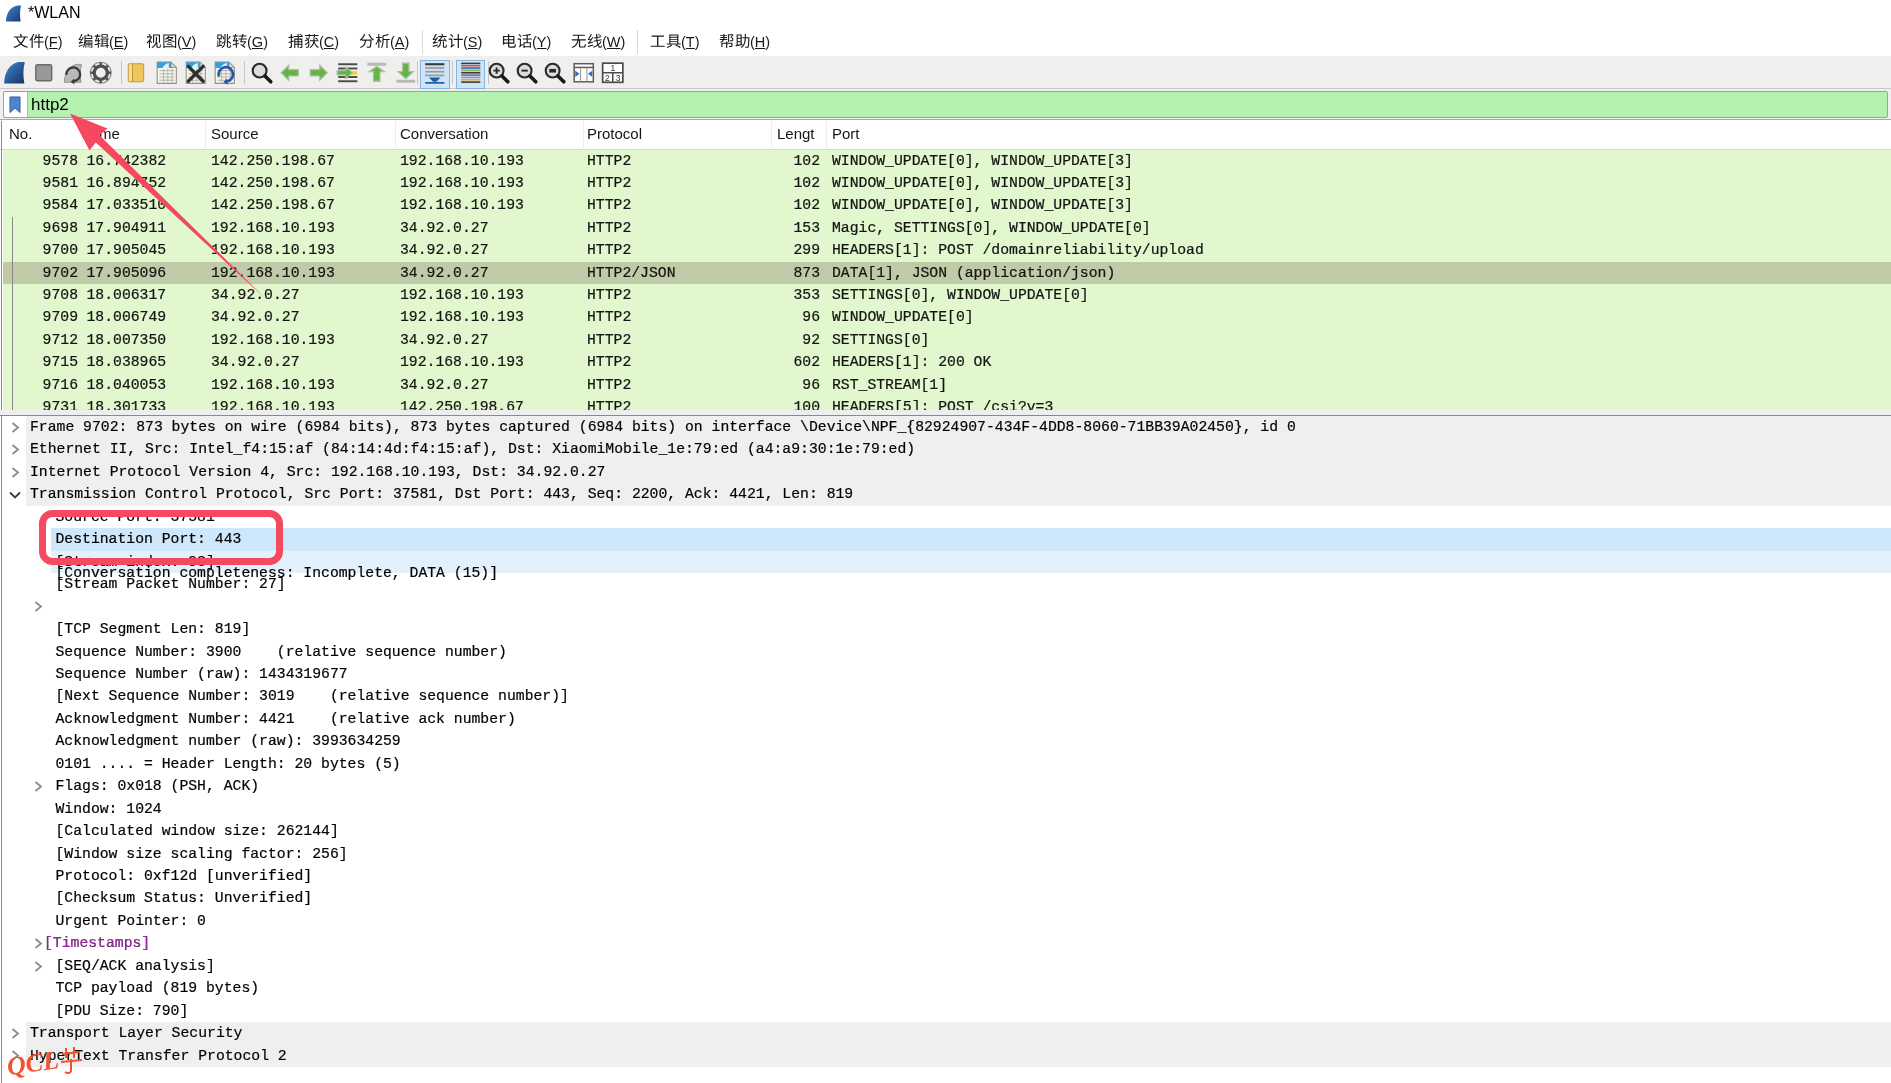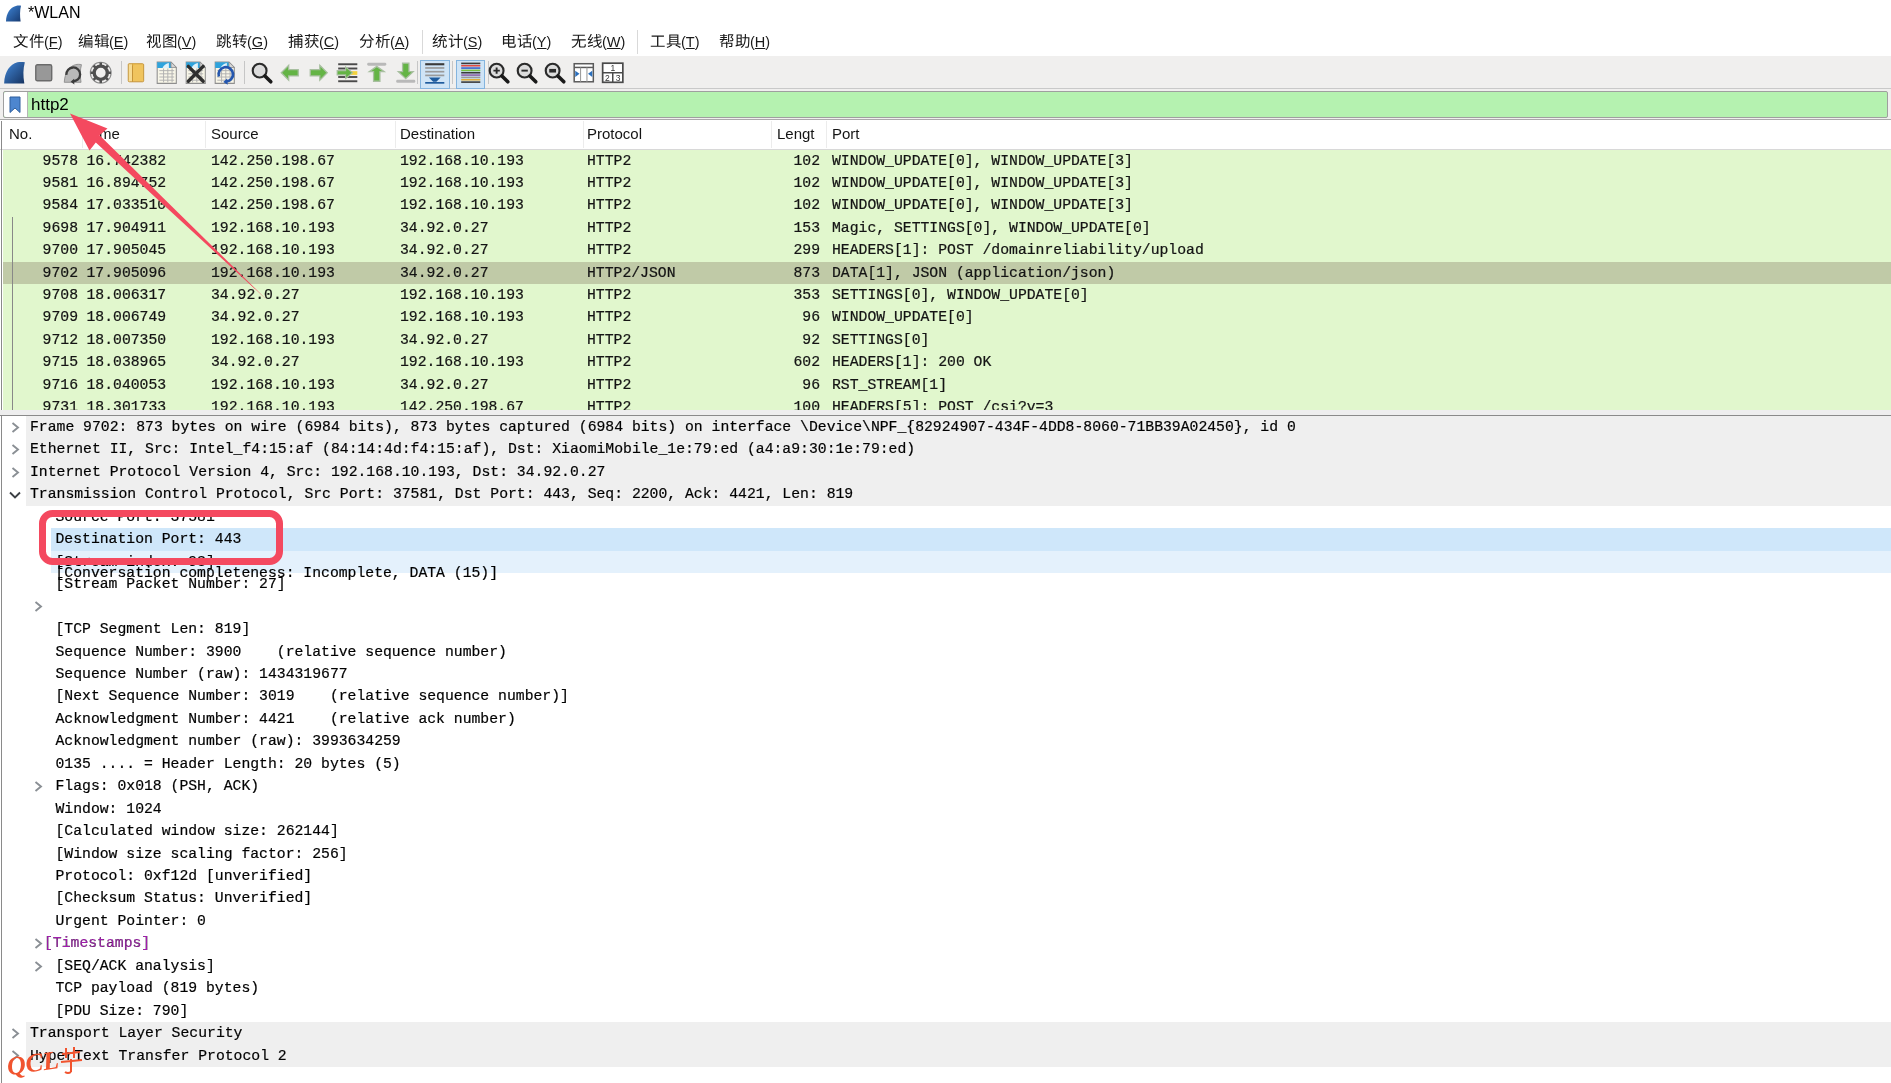--- a/index.html
+++ b/index.html
@@ -252,21 +252,21 @@
 <div class="abs" style="left:4px;top:92px;width:24px;height:25px;background:#fff;border-right:1px solid #b5b5b5;border-radius:2px 0 0 2px"></div>
 <svg class="abs" style="left:9px;top:96px" width="12" height="18" viewBox="0 0 12 18">
 <path d="M1,1 L11,1 L11,16.5 L6,12 L1,16.5 Z" fill="#4d86cf" stroke="#2f5f9e" stroke-width="1"></path>
   </svg>
 <div class="abs" style="left:31px;top:92px;font-size:17px;line-height:26px;color:#000">http2</div>
 <div class="abs" style="left:0;top:118.6px;width:1891px;height:1.4px;background:#a9a9a9"></div>
 <div class="abs" style="left:0;top:120px;width:1891px;height:29.5px;background:#fff;border-bottom:1px solid #d8d8d8"></div>
 <div class="abs" style="left:9px;top:124.5px;font-size:15px;color:#141414">No.</div>
 <div class="abs" style="left:87px;top:124.5px;font-size:15px;color:#141414">Time</div>
 <div class="abs" style="left:211px;top:124.5px;font-size:15px;color:#141414">Source</div>
-<div class="abs" style="left:400px;top:124.5px;font-size:15px;color:#141414">Destination</div>
+<div class="abs" style="left:400px;top:124.5px;font-size:15px;color:#141414">Conversation</div>
 <div class="abs" style="left:587px;top:124.5px;font-size:15px;color:#141414">Protocol</div>
 <div class="abs" style="left:777px;top:124.5px;font-size:15px;color:#141414">Lengt</div>
 <div class="abs" style="left:832px;top:124.5px;font-size:15px;color:#141414">Port</div>
 <div class="abs" style="left:82px;top:121px;width:1px;height:27px;background:#ececec"></div>
 <div class="abs" style="left:205px;top:121px;width:1px;height:27px;background:#ececec"></div>
 <div class="abs" style="left:395px;top:121px;width:1px;height:27px;background:#ececec"></div>
 <div class="abs" style="left:583px;top:121px;width:1px;height:27px;background:#ececec"></div>
 <div class="abs" style="left:771px;top:121px;width:1px;height:27px;background:#ececec"></div>
 <div class="abs" style="left:826px;top:121px;width:1px;height:27px;background:#ececec"></div>
 <div class="abs" style="left:2.5px;top:149.5px;width:1888.5px;height:260.5px;background:#e1f7cd;overflow:hidden">
@@ -314,21 +314,21 @@
 <div class="abs mono" style="left:55.5px;top:562px;height:22.45px;line-height:22.45px;color:#000">[Conversation completeness: Incomplete, DATA (15)]</div>
 <svg class="abs" style="left:34px;top:601.325px" width="9" height="11" viewBox="0 0 9 11">
     <path d="M1.5,1 L7,5.5 L1.5,10" fill="none" stroke="#8a8f94" stroke-width="1.9"></path>
   </svg>
 <div class="abs mono" style="left:55.5px;top:618.05px;height:22.45px;line-height:22.45px;color:#000">[TCP Segment Len: 819]</div>
 <div class="abs mono" style="left:55.5px;top:640.5px;height:22.45px;line-height:22.45px;color:#000">Sequence Number: 3900    (relative sequence number)</div>
 <div class="abs mono" style="left:55.5px;top:662.95px;height:22.45px;line-height:22.45px;color:#000">Sequence Number (raw): 1434319677</div>
 <div class="abs mono" style="left:55.5px;top:685.4px;height:22.45px;line-height:22.45px;color:#000">[Next Sequence Number: 3019    (relative sequence number)]</div>
 <div class="abs mono" style="left:55.5px;top:707.8499999999999px;height:22.45px;line-height:22.45px;color:#000">Acknowledgment Number: 4421    (relative ack number)</div>
 <div class="abs mono" style="left:55.5px;top:730.3px;height:22.45px;line-height:22.45px;color:#000">Acknowledgment number (raw): 3993634259</div>
-<div class="abs mono" style="left:55.5px;top:752.75px;height:22.45px;line-height:22.45px;color:#000">0135 .... = Header Length: 20 bytes (5)</div>
+<div class="abs mono" style="left:55.5px;top:752.75px;height:22.45px;line-height:22.45px;color:#000">0101 .... = Header Length: 20 bytes (5)</div>
 <div class="abs mono" style="left:55.5px;top:775.2px;height:22.45px;line-height:22.45px;color:#000">Flags: 0x018 (PSH, ACK)</div>
 <svg class="abs" style="left:34px;top:780.9250000000001px" width="9" height="11" viewBox="0 0 9 11">
     <path d="M1.5,1 L7,5.5 L1.5,10" fill="none" stroke="#8a8f94" stroke-width="1.9"></path>
   </svg>
 <div class="abs mono" style="left:55.5px;top:797.65px;height:22.45px;line-height:22.45px;color:#000">Window: 1024</div>
 <div class="abs mono" style="left:55.5px;top:820.0999999999999px;height:22.45px;line-height:22.45px;color:#000">[Calculated window size: 262144]</div>
 <div class="abs mono" style="left:55.5px;top:842.55px;height:22.45px;line-height:22.45px;color:#000">[Window size scaling factor: 256]</div>
 <div class="abs mono" style="left:55.5px;top:865.0px;height:22.45px;line-height:22.45px;color:#000">Protocol: 0xf12d [unverified]</div>
 <div class="abs mono" style="left:55.5px;top:887.45px;height:22.45px;line-height:22.45px;color:#000">[Checksum Status: Unverified]</div>
 <div class="abs mono" style="left:55.5px;top:909.9px;height:22.45px;line-height:22.45px;color:#000">Urgent Pointer: 0</div>

